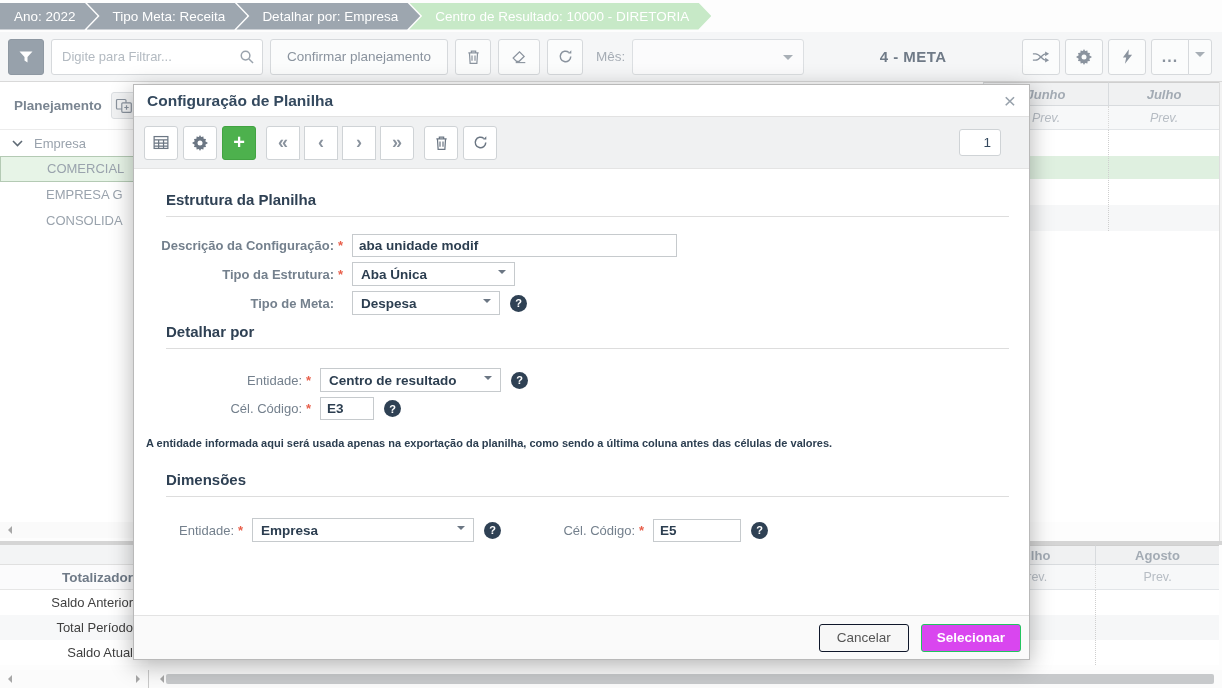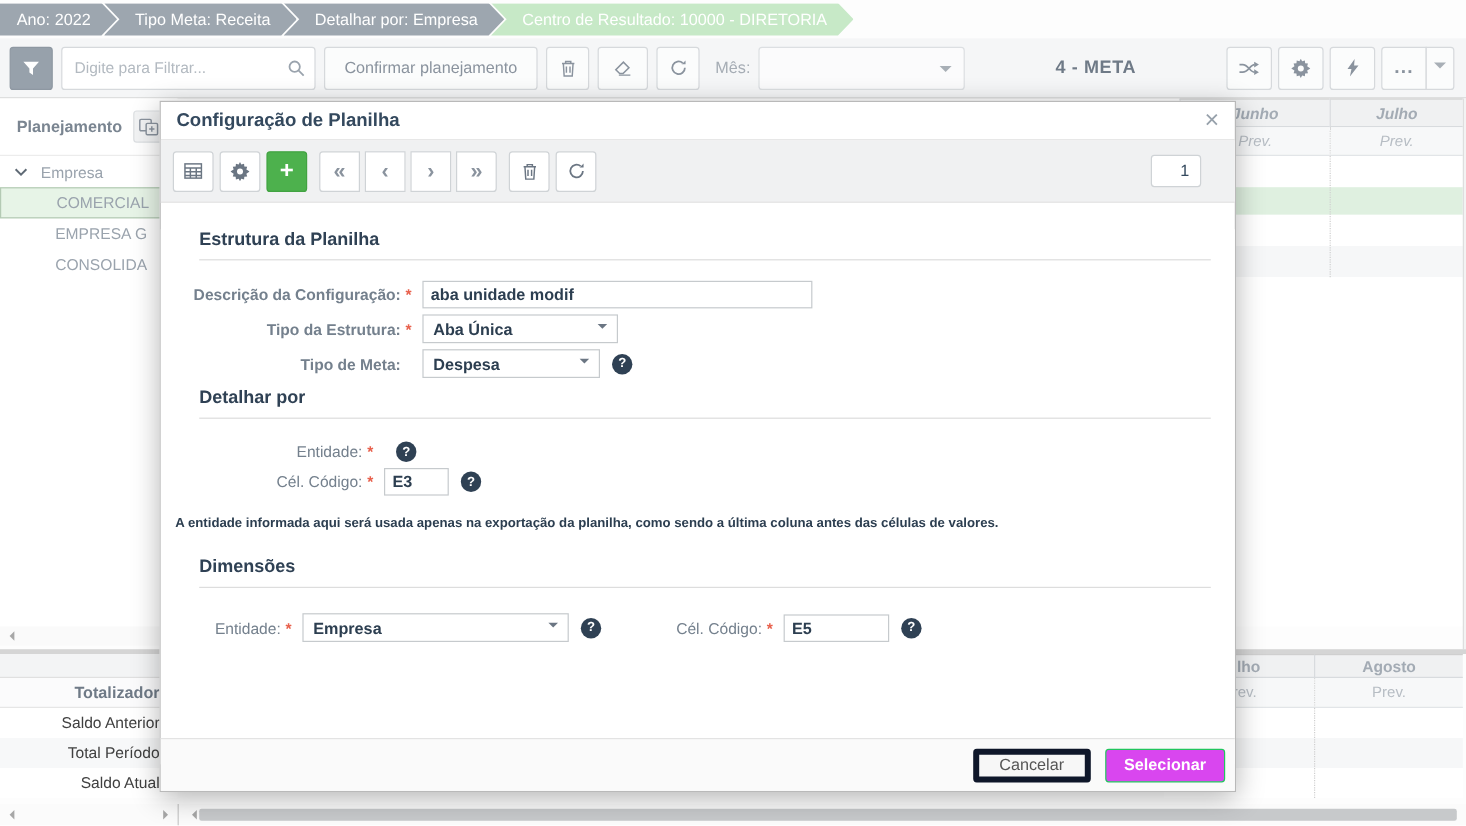--- a/index.html
+++ b/index.html
@@ -104,21 +104,21 @@
   .req.hide { visibility:hidden; }
   .txt { height:23px; border:1px solid #c6cacd; font:bold 13.5px "Liberation Sans",sans-serif; color:#2c3e50; padding:0 6px; }
   .sel { height:24px; border:1px solid #c6cacd; background:#fff; display:flex; align-items:center; padding:0 8px;
          font-weight:bold; font-size:13.5px; color:#2c3e50; cursor:pointer; }
   .sel .caret { border-top-color:#6b7683; margin-left:auto; border-width:4.5px; }
   .help { width:17px; height:17px; border-radius:50%; background:#2f4154; color:#fff; font-size:11px; font-weight:bold;
           display:flex; align-items:center; justify-content:center; margin-left:10px; flex:none; }
   .m-note { margin:17px 20px 0 12px; font-size:11px; font-weight:bold; color:#2c3e50; }
   .m-foot { position:absolute; bottom:0; left:0; width:100%; height:44px; background:#fafafa; border-top:1px solid #e3e3e3;
             display:flex; align-items:center; justify-content:flex-end; gap:12px; padding:0 8px; }
-  .btn-cancel { height:28px; padding:0 17px; background:#f7f7f7; border:5px solid #0f172a; border-radius:3px;
+  .btn-cancel { height:28px; padding:0 17px; background:#f7f7f7; border:1px solid #0f172a; border-radius:3px;
                 color:#555; font-size:13.5px; cursor:pointer; font-family:inherit; }
   .btn-select { height:28px; padding:0 15px; background:#d946ef; border:1px solid #22c55e; border-radius:3px;
                 color:#fff; font-weight:bold; font-size:13.5px; cursor:pointer; font-family:inherit; }
   svg { display:block; }
 </style>
 </head>
 <body>
 
 <div class="screen">
 
@@ -369,20 +369,24 @@
         </div>
         <span class="help">?</span>
       </div>
 
       <div class="m-sec-h" style="margin-top:8px">Detalhar por</div>
       <div style="height:14px"></div>
 
       <div class="frm">
         <span class="flabel w2">Entidade:</span>
         <span class="req">*</span>
+        <div class="sel" style="width:181px">
+          <span>Centro de resultado</span>
+          <span class="caret"></span>
+        </div>
         <span class="help">?</span>
       </div>
       <div class="frm">
         <span class="flabel w2">Cél. Código:</span>
         <span class="req">*</span>
         <input class="txt" style="width: 54px;" value="E3">
         <span class="help">?</span>
       </div>
 
       <div class="m-note">A entidade informada aqui será usada apenas na exportação da planilha, como sendo a última coluna antes das células de valores.</div>

